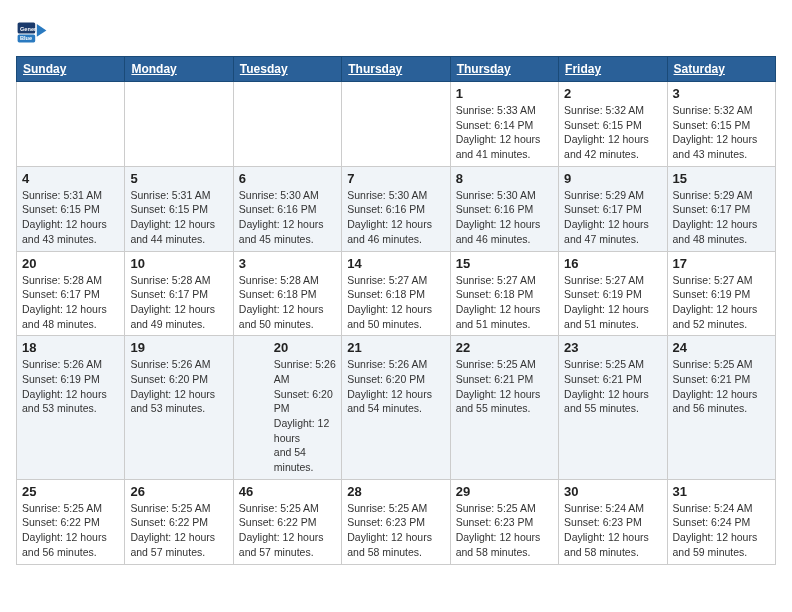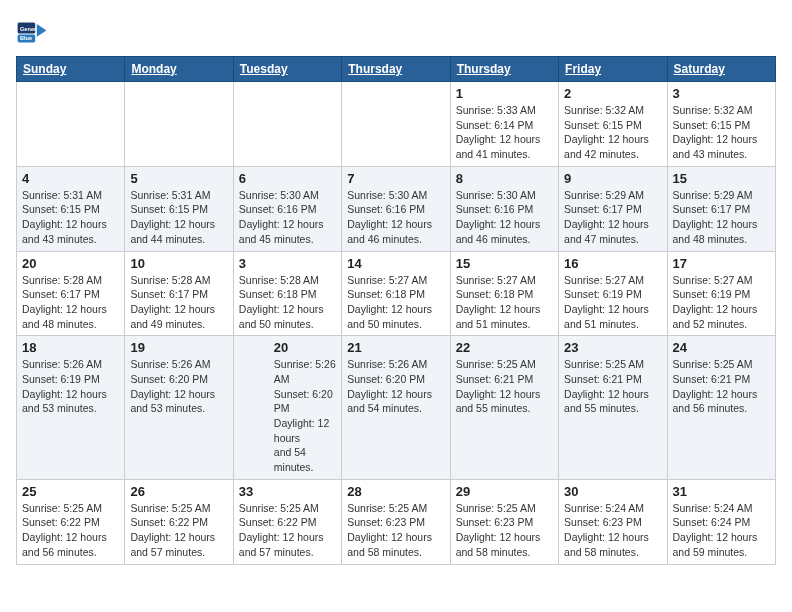--- a/index.html
+++ b/index.html
@@ -305,21 +305,21 @@
 and 56 minutes.</div>
         </td>
         <td>
           <span class="day-number">26</span>
           <div class="day-info" style="white-space: pre-line;">Sunrise: 5:25 AM
 Sunset: 6:22 PM
 Daylight: 12 hours
 and 57 minutes.</div>
         </td>
         <td>
-          <span class="day-number">33</span>
+          <span class="day-number">46</span>
           <div class="day-info" style="white-space: pre-line;">Sunrise: 5:25 AM
 Sunset: 6:22 PM
 Daylight: 12 hours
 and 57 minutes.</div>
         </td>
         <td>
           <span class="day-number">28</span>
           <div class="day-info" style="white-space: pre-line;">Sunrise: 5:25 AM
 Sunset: 6:23 PM
 Daylight: 12 hours

